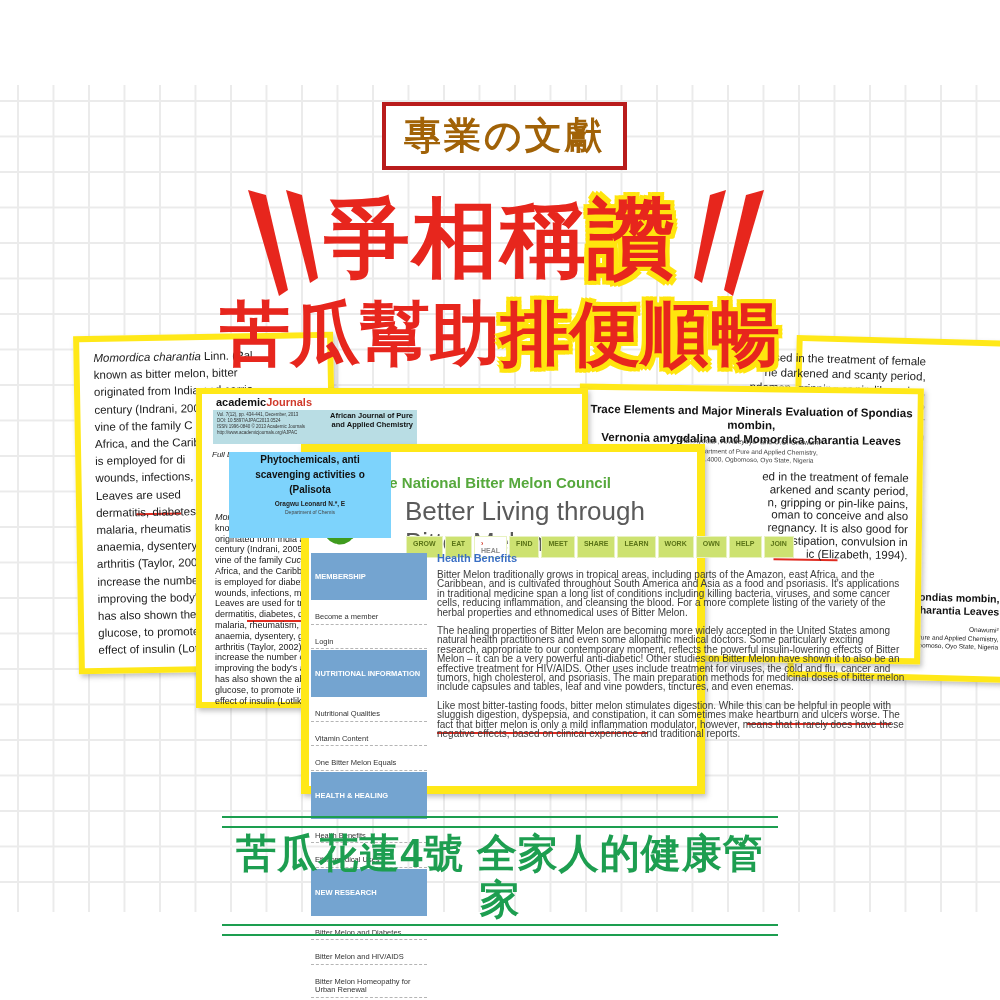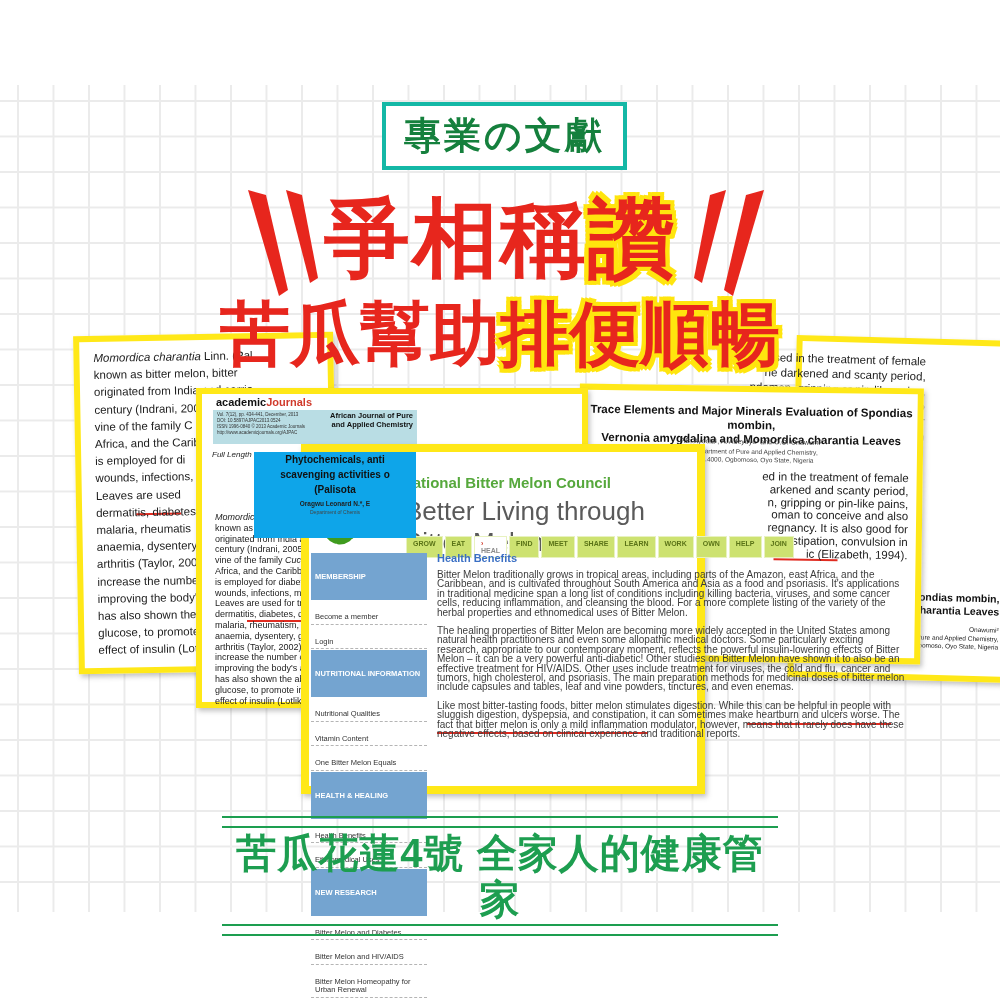--- a/index.html
+++ b/index.html
@@ -4,22 +4,22 @@
 <style>
   html,body{margin:0;padding:0;}
   body{font-family:"Liberation Sans", sans-serif;}
   #canvas{position:relative;width:1000px;height:1000px;background:#ffffff;overflow:hidden;}
   #gridband{position:absolute;left:0;top:85px;width:1000px;height:827px;
     background-image:linear-gradient(to right,#ebebeb 2px,transparent 2px),
                      linear-gradient(to bottom,#ebebeb 2px,transparent 2px);
     background-size:35.5px 35.5px;background-position:17px 15px;z-index:0;}
   .card{position:absolute;background:#fff;border:6px solid #ffe818;box-shadow:2px 3px 5px rgba(120,120,120,.45);}
   
-  #badge{position:absolute;left:382px;top:102px;z-index:10;background:#fff;border:4px solid #14b8a6;
-    padding:5px 18px;font-size:37px;font-weight:600;color:#15803d;letter-spacing:3px;}
+  #badge{position:absolute;left:382px;top:102px;z-index:10;background:#fff;border:4px solid #b91c1c;
+    padding:5px 18px;font-size:37px;font-weight:600;color:#a16207;letter-spacing:3px;}
   #acclaim{position:absolute;left:0;top:193px;width:1000px;text-align:center;z-index:10;
     font-size:86px;font-weight:bold;color:#e7261d;letter-spacing:2px;line-height:1.05;}
   .outlined{color:#e7261d;text-shadow:-4px -4px 0 #ffe50e,4px -4px 0 #ffe50e,-4px 4px 0 #ffe50e,4px 4px 0 #ffe50e,0 -4px 0 #ffe50e,0 4px 0 #ffe50e,-4px 0 0 #ffe50e,4px 0 0 #ffe50e;}
   .slash-svg{position:absolute;z-index:10;}
   #headline{position:absolute;left:0;top:296px;width:1000px;text-align:center;z-index:10;
     font-size:70px;font-weight:bold;color:#e7261d;letter-spacing:0;line-height:1.1;}
   
   .docline{white-space:nowrap;color:#222;}
   .rul{border-bottom:2px solid #e02b20;padding-bottom:12px;}
   .it{font-style:italic;}
@@ -30,21 +30,21 @@
   #docB{left:196px;top:388px;width:380px;height:308px;z-index:4;}
   #docB-logo{position:absolute;left:14px;top:2px;font-size:11px;font-weight:bold;color:#111;}
   #docB-logo .jred{color:#d03a2b;font-weight:bold;}
   #docB-tealbox{position:absolute;left:11px;top:16px;width:204px;height:34px;background:#b9dde4;display:flex;justify-content:space-between;padding:2px 4px;box-sizing:border-box;}
   .meta-lines div{font-size:4.5px;line-height:6px;color:#333;white-space:nowrap;}
   #docB-journal{width:96px;font-size:7.5px;font-weight:bold;text-align:right;color:#111;line-height:8.5px;}
   #docB-type{position:absolute;left:10px;top:56px;font-style:italic;font-size:8px;color:#222;}
   #docB-body{position:absolute;left:13px;top:118px;width:108px;overflow:hidden;}
   #docB-body .docline{font-size:9px;line-height:10.8px;}
   
-  #docB-overlay{position:absolute;left:254px;top:452px;width:162px;height:86px;background:#0ea5e9;z-index:6;text-align:center;}
+  #docB-overlay{position:absolute;left:229px;top:452px;width:162px;height:86px;background:#7dd3fc;z-index:6;text-align:center;}
   #docB-overlay .tline{font-size:10px;font-weight:bold;line-height:15px;color:#111;white-space:nowrap;}
   #docB-authors{font-size:6.5px;font-weight:bold;margin-top:3px;color:#222;}
   #docB-dept{font-size:5px;color:#444;margin-top:2px;}
   
   #docC{left:578px;top:386px;width:332px;height:264px;transform:rotate(0.8deg);z-index:2;}
   #docC-title{position:absolute;left:0;top:12px;width:100%;text-align:center;font-size:11.5px;font-weight:bold;color:#111;line-height:14px;}
   #docC-authors{position:absolute;left:0;top:46px;width:100%;text-align:center;font-size:7px;color:#333;}
   #docC-affil{position:absolute;left:0;top:56px;width:100%;text-align:center;font-size:6.5px;color:#444;line-height:8px;}
   #docC-body{position:absolute;right:8px;top:78px;text-align:right;}
   #docC-body .docline{font-size:11.5px;line-height:12.8px;}

